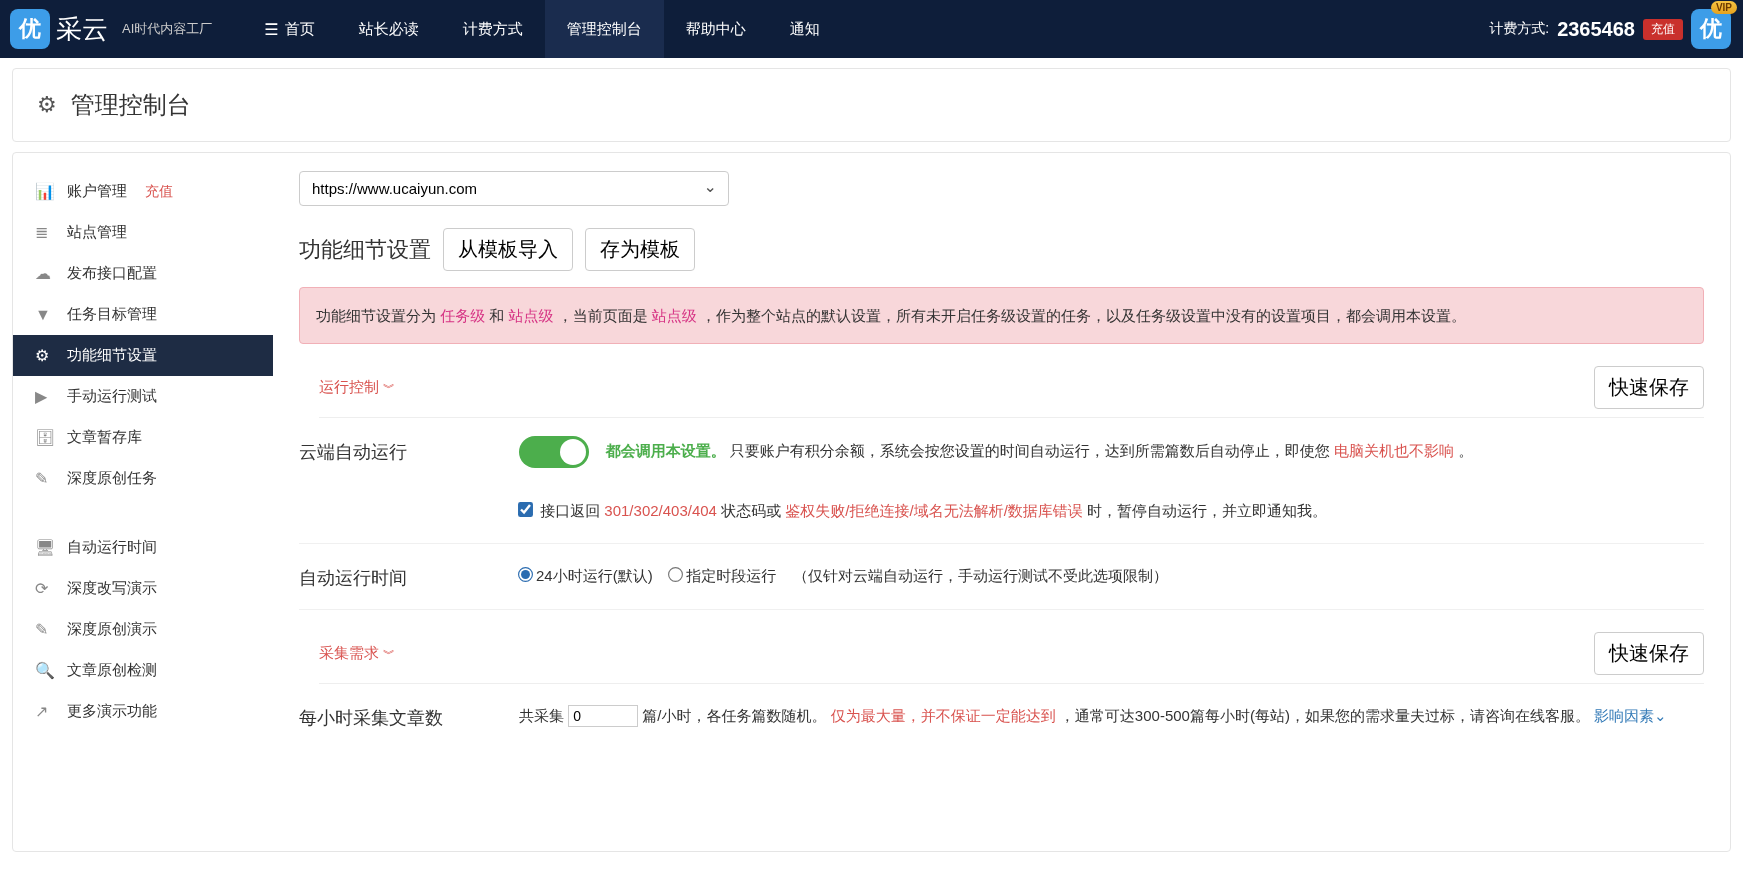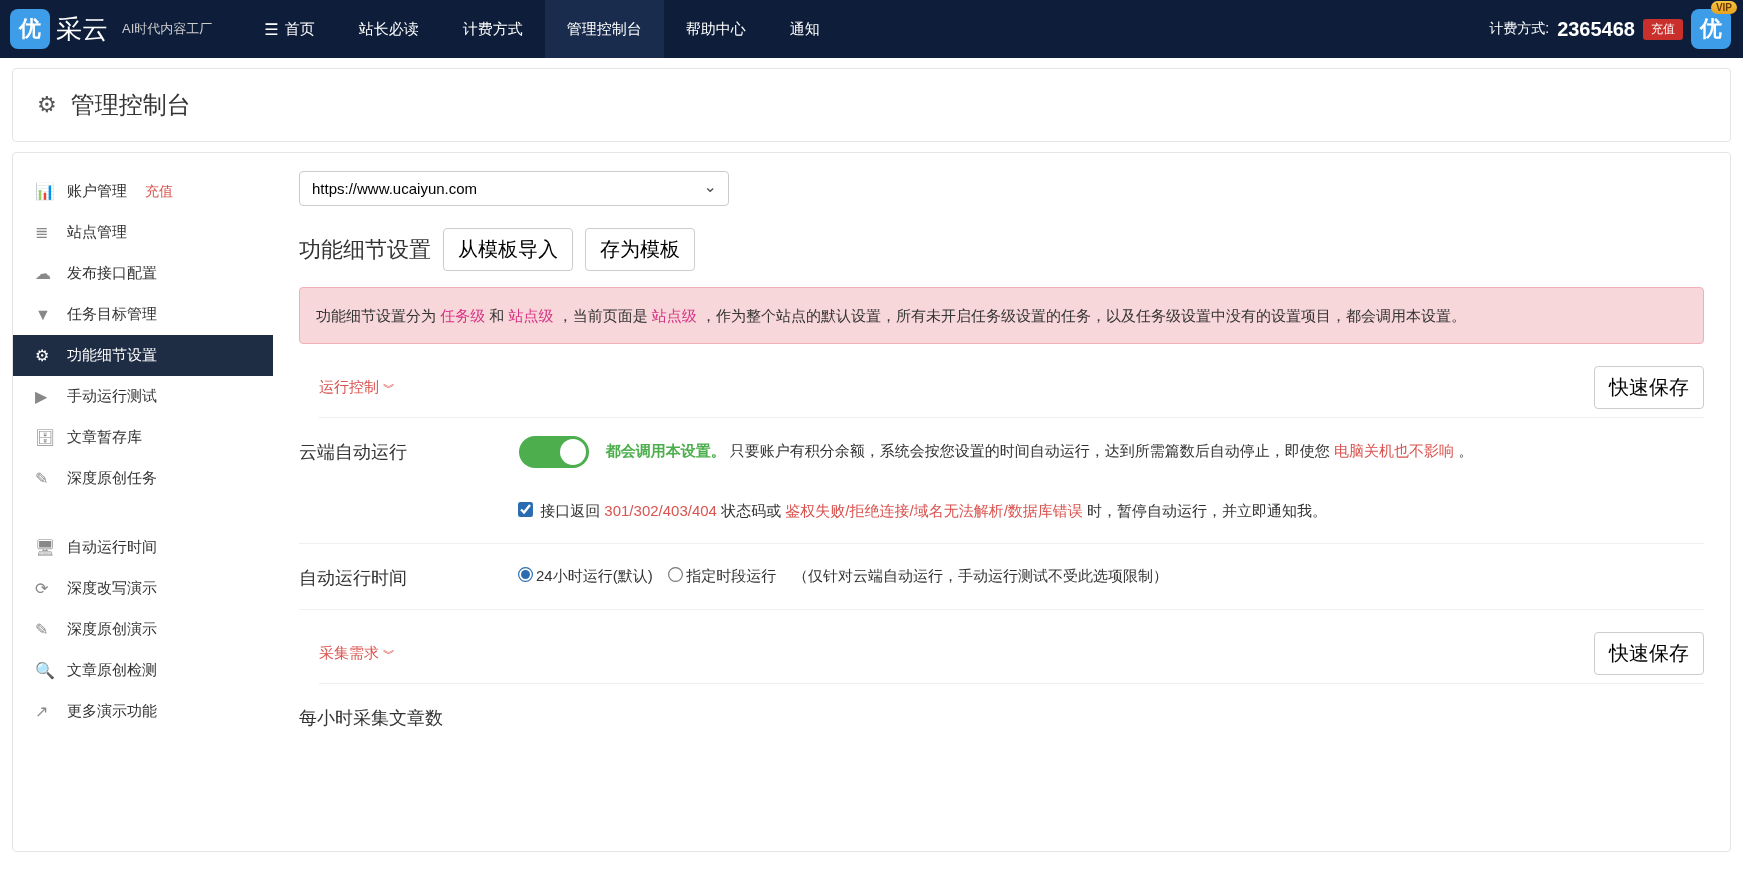--- a/index.html
+++ b/index.html
@@ -225,16 +225,24 @@
     </div>
 
     
     <div class="panel-header">
       <span class="panel-title"><span>采集需求</span><span class="chev">︾</span></span>
       <button class="btn">快速保存</button>
     </div>
 
     <div class="form-row" style="border-bottom:none">
       <div class="form-label">每小时采集文章数</div>
+      <div class="form-content">
+        <span>共采集</span>
+        <input class="num-input" value="0" style="">
+        <span>篇/小时，各任务篇数随机。</span>
+        <span class="redtxt">仅为最大量，并不保证一定能达到</span>
+        <span>，通常可达300-500篇每小时(每站)，如果您的需求量夫过标，请咨询在线客服。</span>
+        <span class="link">影响因素</span><span class="link">⌄</span>
+      </div>
     </div>
 
   </div>
 </div>
 
 </body></html>

